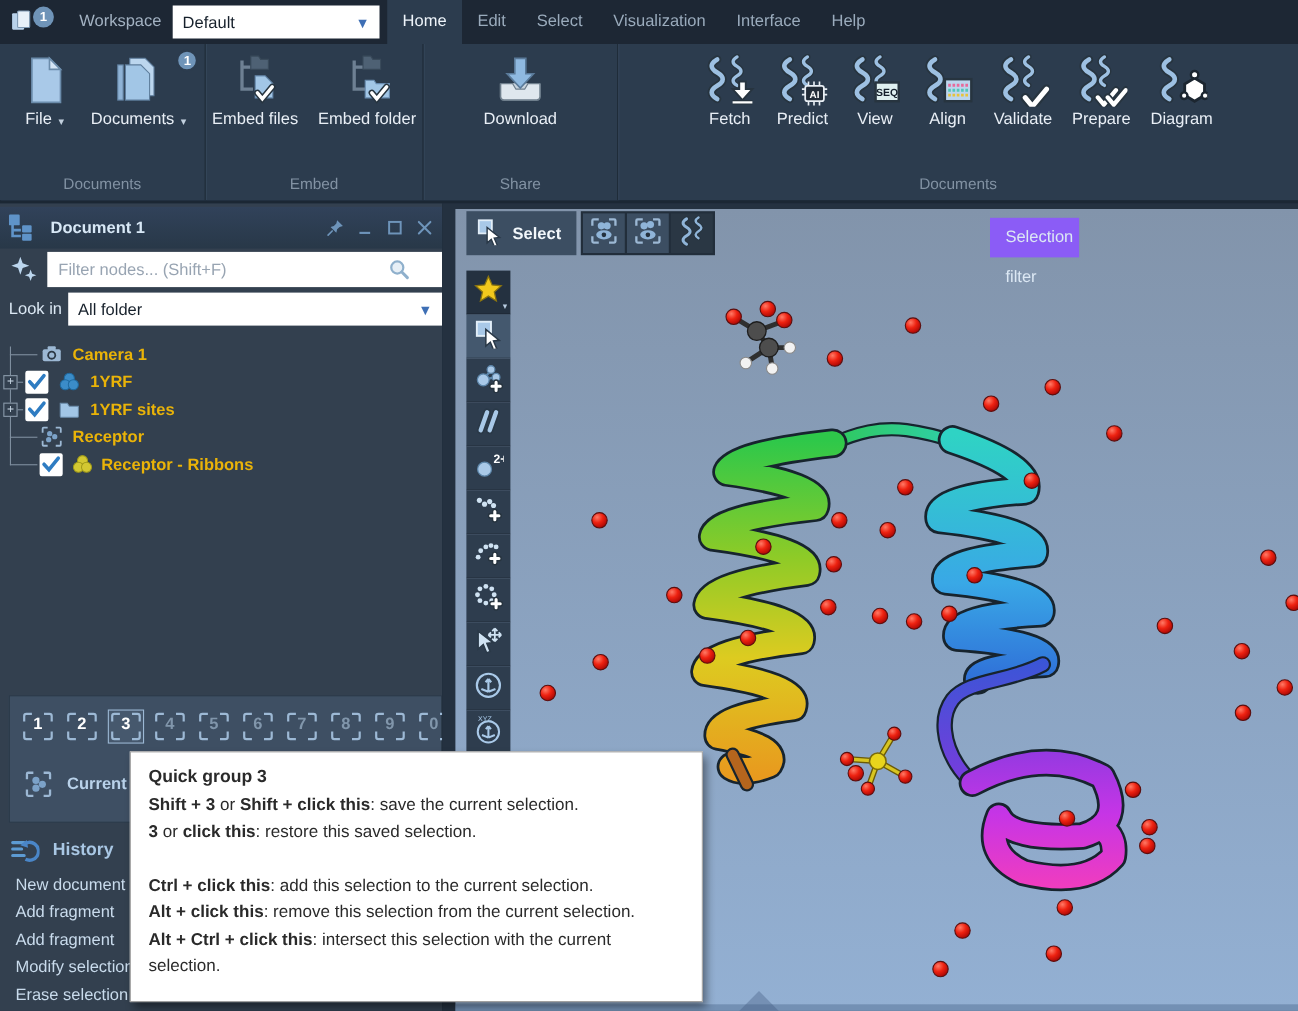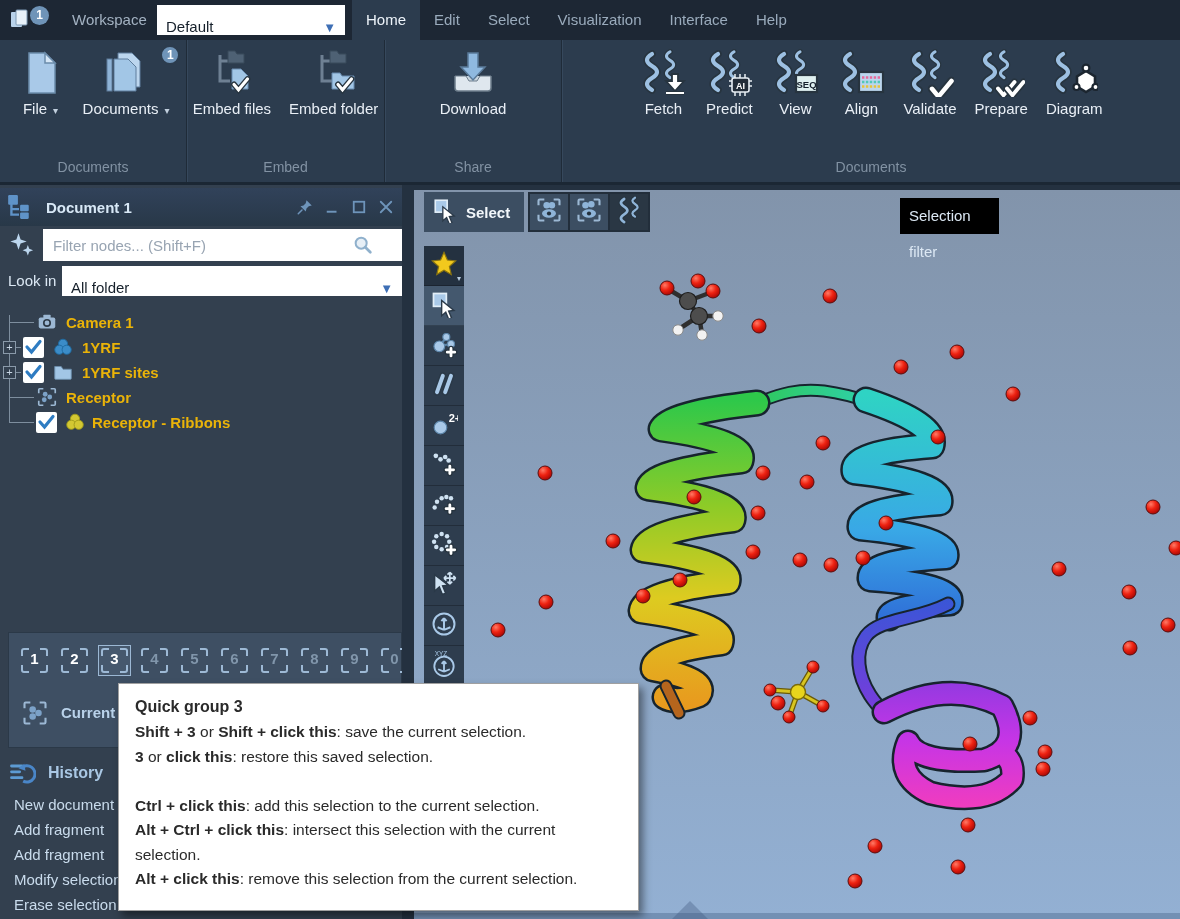--- a/index.html
+++ b/index.html
@@ -8,21 +8,21 @@
   #app { position:relative; width:1180px; height:919px; }
 
   
   #titlebar { position:absolute; left:0; top:0; width:1180px; height:40px; background:#1d2734; }
   #tb-docs-icon { position:absolute; left:8px; top:8px; width:24px; height:24px; }
   #tb-badge { position:absolute; left:30px; top:6px; width:19px; height:19px; border-radius:50%;
               background:#6f94b8; color:#fff; font-size:12px; font-weight:bold;
               text-align:center; line-height:19px; }
   #tb-workspace { position:absolute; left:72px; top:0; height:40px; line-height:40px;
                   color:#a3b2c2; font-size:15px; }
-  .combo { background:#fff; display:flex; align-items:flex-end; cursor:default; }
+  .combo { background:#fff; display:flex; align-items:center; cursor:default; }
   .combo .val { flex:1; color:#16202b; font-size:15px; padding-left:9px; white-space:nowrap; overflow:hidden; }
   .combo .caret { color:#3e6fb5; font-size:13px; padding-right:9px; }
   #tb-combo { position:absolute; left:157px; top:5px; width:188px; height:30px; }
   #tabs { position:absolute; left:352px; top:0; height:40px; display:flex; }
   .tab { height:40px; line-height:40px; padding:0 14px; font-size:15px; color:#9aabbc; cursor:default; }
   .tab.active { background:#2c3c4e; color:#eef4fa; }
   #search { position:absolute; left:825px; top:0; width:355px; height:40px; background:#1a232e;
             border:none; outline:none; color:#7e90a2; font-size:15px; padding:0 12px;
             font-family:"Liberation Sans",sans-serif; border-top:1px solid #5a6b7c; }
 
@@ -108,23 +108,23 @@
   #vp-topbar { position:absolute; left:424px; top:192px; height:40px; display:flex; z-index:10; }
   #vp-select-btn { display:flex; align-items:center; background:#3c4e62; padding:0 14px 0 8px; }
   #vp-select-btn svg { width:26px; height:26px; }
   #vp-select-label { color:#f2f7fb; font-size:15px; font-weight:bold; margin-left:8px; }
   #vp-selgroup { display:flex; background:#222e3b; margin-left:4px; padding:2px; }
   .vp-sel-ic { width:38px; height:36px; margin-right:2px; display:flex; align-items:center;
                justify-content:center; background:#3c4e62; }
   .vp-sel-ic:last-child { margin-right:0; background:#2a3744; }
   .vp-sel-ic svg { width:28px; height:28px; }
 
-  #selfilter-label { position:absolute; left:900px; top:198px; width:99px; height:36px;
-                     background:#000000; color:#dce8f4; font-size:15px; line-height:36px;
-                     padding-left:9px; z-index:10; }
+  #selfilter-label { position:absolute; left:900px; top:198px; width:81px; height:36px;
+                     background:#8b5cf6; color:#dce8f4; font-size:15px; line-height:36px;
+                     padding-left:14px; z-index:10; }
   #selfilter-combo { position:absolute; left:1005px; top:198px; width:175px; height:36px;
                      background:#fff; display:flex; align-items:center; z-index:10; }
   #selfilter-combo svg { width:22px; height:22px; margin-left:8px; }
   #selfilter-val { color:#16202b; font-size:15px; margin-left:10px; }
 
   #vp-lefttools { position:absolute; left:424px; top:246px; width:40px; z-index:10; }
   .vtool { width:40px; height:40px; background:#2e3d4e; border-bottom:1px solid rgba(0,0,0,.25);
            display:flex; align-items:center; justify-content:center; position:relative; cursor:default; }
   .vtool.first { background:#243140; }
   .vtool.active { background:#44586e; }
@@ -897,18 +897,18 @@
       </div>
     </div>
 
   <div id="tooltip">
     <div id="tooltip-title">Quick group 3</div>
     <div id="tooltip-body">
         <div class="tt-line"><b>Shift + 3</b><span> or </span><b>Shift + click this</b><span>: save the current selection.</span></div>
         <div class="tt-line"><b>3</b><span> or </span><b>click this</b><span>: restore this saved selection.</span></div>
         <div class="tt-line"></div>
         <div class="tt-line"><b>Ctrl + click this</b><span>: add this selection to the current selection.</span></div>
+        <div class="tt-line"><b>Alt + click this</b><span>: remove this selection from the current selection.</span></div>
         <div class="tt-line"><b>Alt + Ctrl + click this</b><span>: intersect this selection with the current selection.</span></div>
-        <div class="tt-line"><b>Alt + click this</b><span>: remove this selection from the current selection.</span></div>
       </div>
   </div>
 
 </div>
 
 </body></html>

